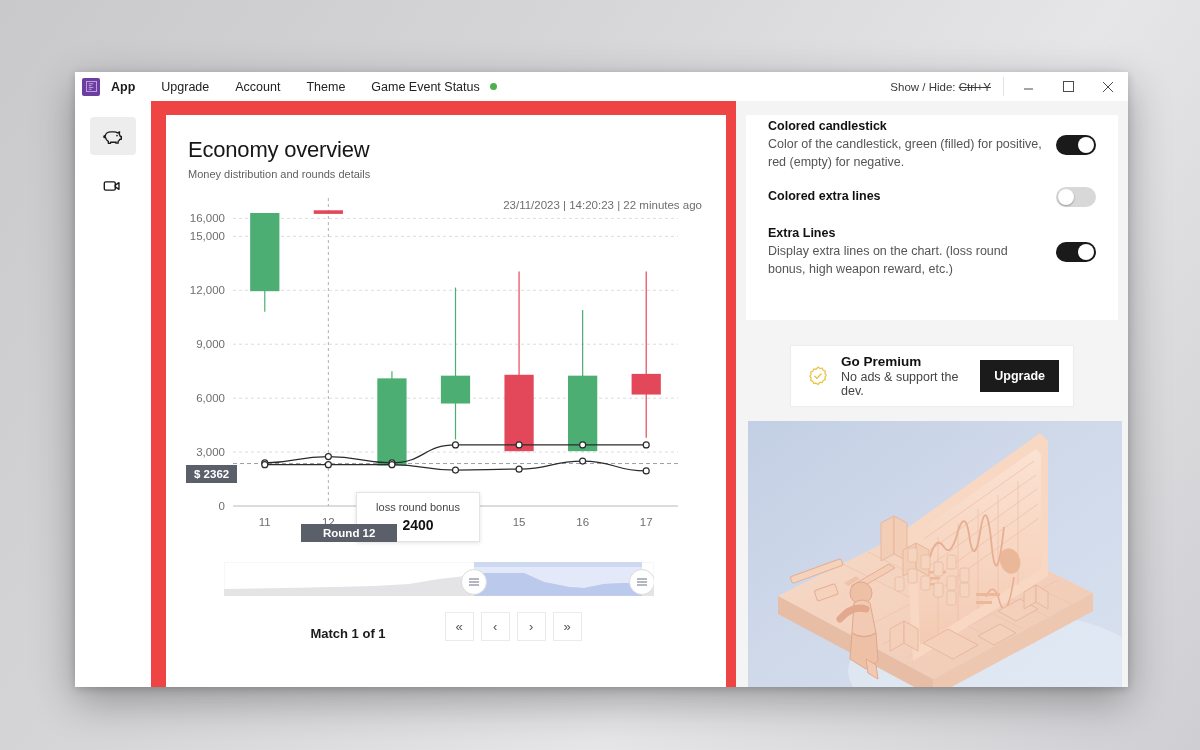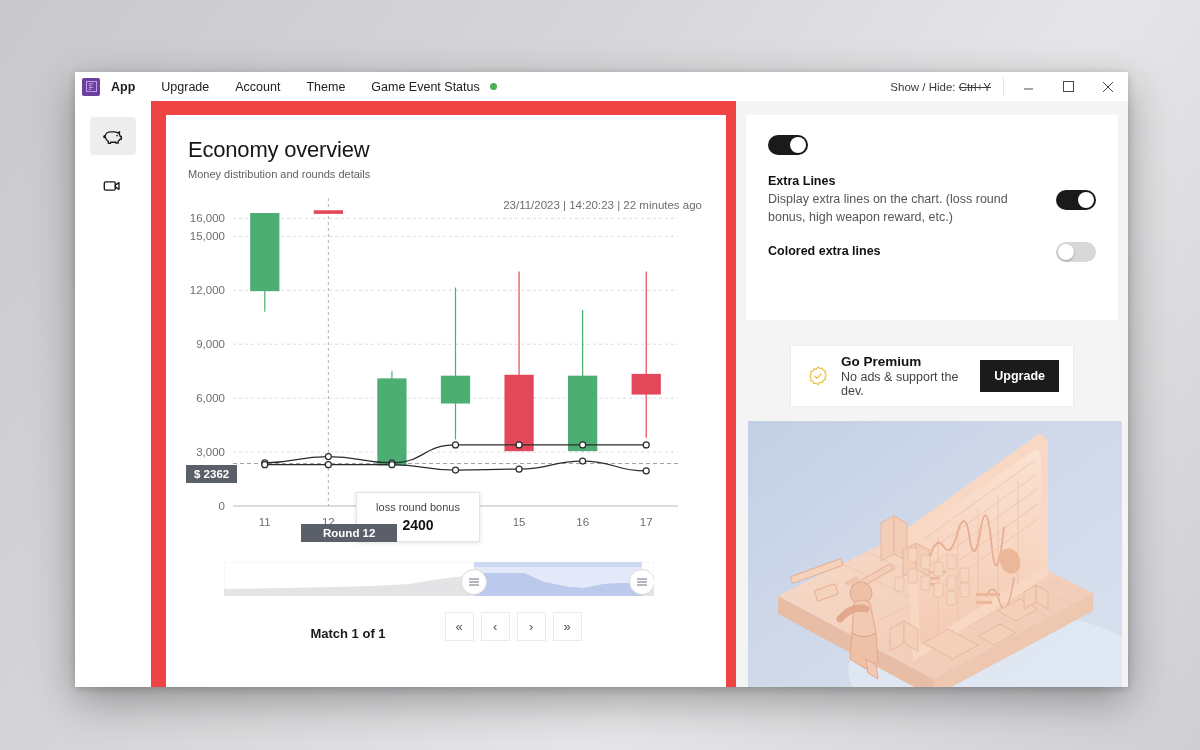--- a/index.html
+++ b/index.html
@@ -250,40 +250,44 @@
           <div class="pg-btn">›</div>
           <div class="pg-btn">»</div>
         </div>
       </div>
     </div>
 
     <div id="right">
 
       <div class="panel" id="settings-panel">
         <div class="setting">
+          <div class="txt">
+            <div class="s-title">Colored candlestick</div>
+            <div class="s-desc">Color of the candlestick, green (filled) for positive, red (empty) for negative.</div>
+          </div>
           <div class="toggle on">
+            <span class="knob"></span>
+          </div>
+        </div>
+
+        <div class="setting" style="padding-top:18px">
+          <div class="txt">
+            <div class="s-title">Colored extra lines</div>
+          </div>
+          <div class="toggle off" style="margin-top:-2px">
             <span class="knob"></span>
           </div>
         </div>
 
         <div class="setting" style="padding-top:19px">
           <div class="txt">
             <div class="s-title">Extra Lines</div>
             <div class="s-desc">Display extra lines on the chart. (loss round bonus, high weapon reward, etc.)</div>
           </div>
           <div class="toggle on">
-            <span class="knob"></span>
-          </div>
-        </div>
-
-        <div class="setting" style="padding-top:18px">
-          <div class="txt">
-            <div class="s-title">Colored extra lines</div>
-          </div>
-          <div class="toggle off" style="margin-top:-2px">
             <span class="knob"></span>
           </div>
         </div>
 
       </div>
 
       <div id="premium-wrap">
         <div id="premium">
           <svg class="badge-icon" viewBox="0 0 24 24">
             <path d="M12 2.3l2.1 1.5 2.5-.5 1 2.4 2.4 1-.5 2.5 1.5 2.1-1.5 2.1.5 2.5-2.4 1-1 2.4-2.5-.5L12 21.3l-2.1-1.5-2.5.5-1-2.4-2.4-1 .5-2.5L3 12.3l1.5-2.1-.5-2.5 2.4-1 1-2.4 2.5.5z" fill="none" stroke="#e8c23b" stroke-width="1.3" stroke-linejoin="round"></path>

